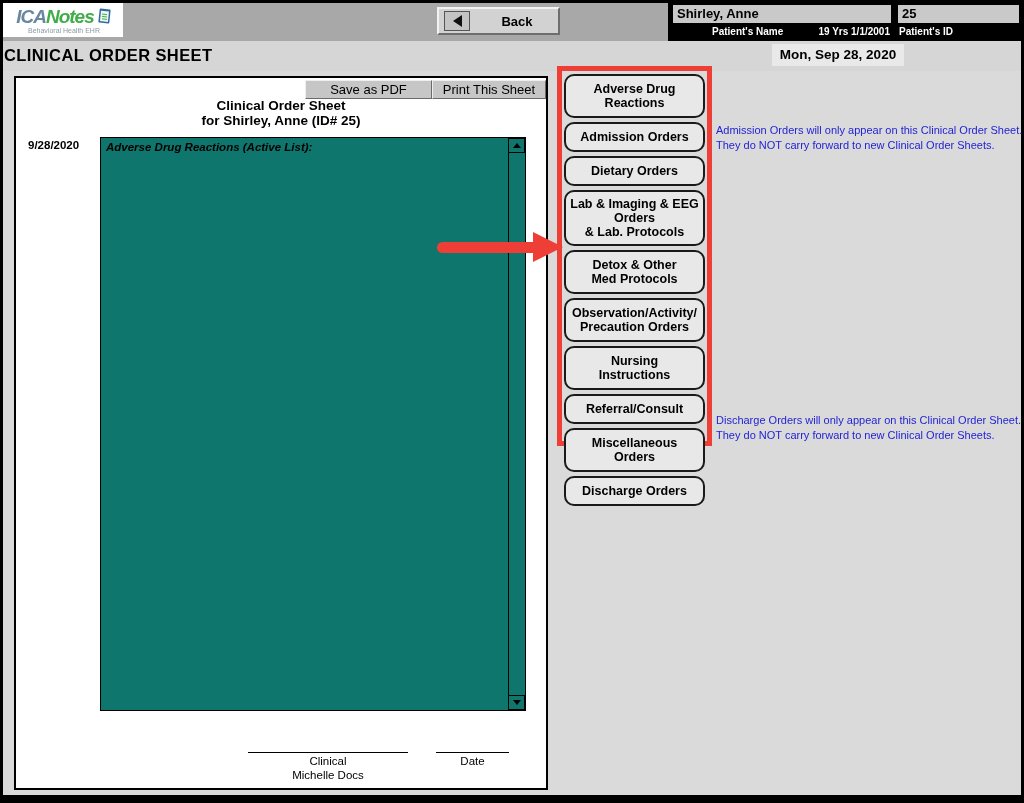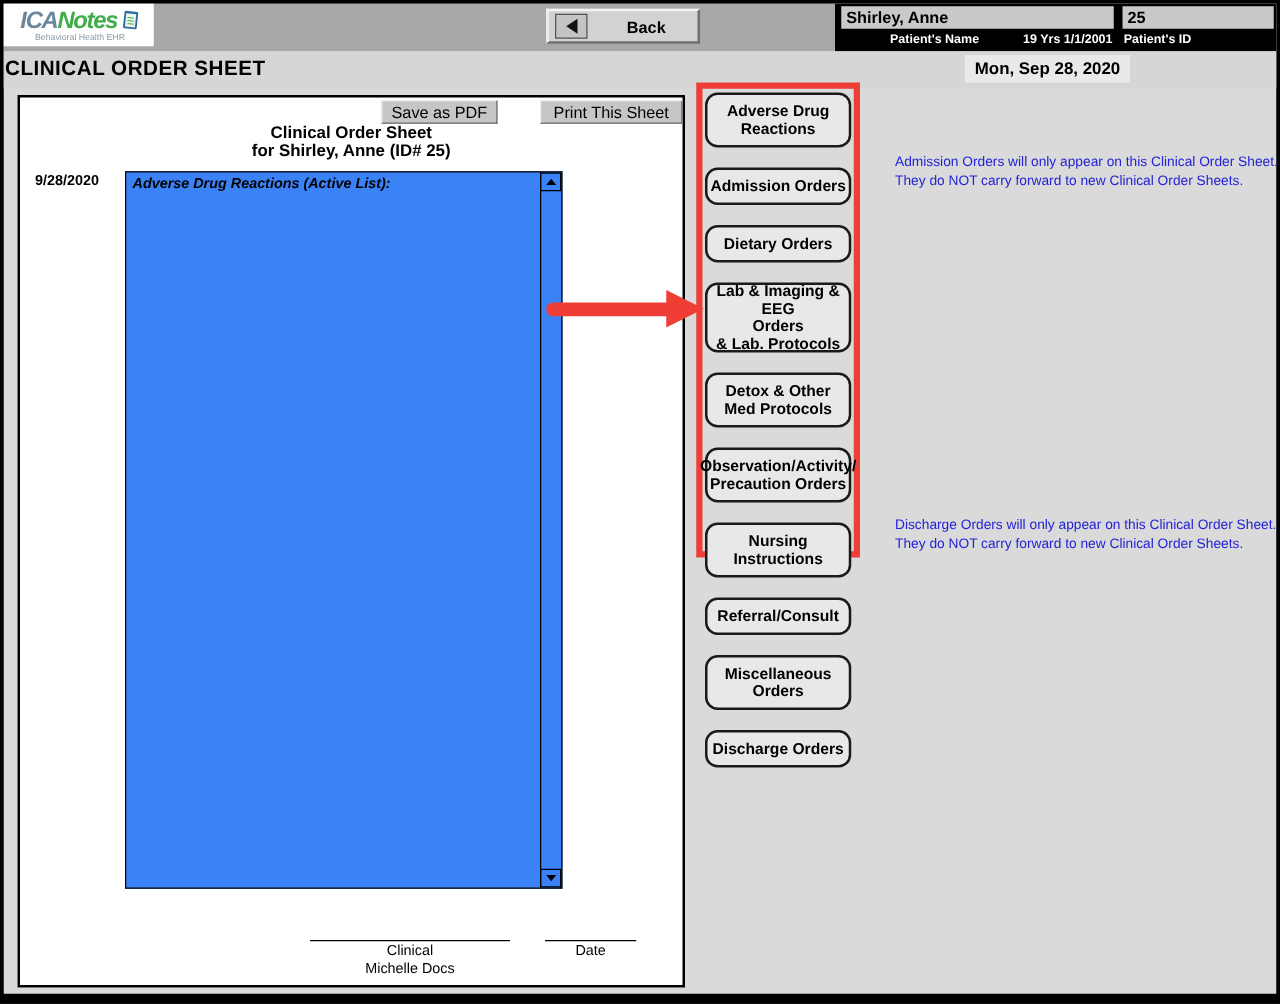--- a/index.html
+++ b/index.html
@@ -41,26 +41,26 @@
   .page-title{position:absolute;left:1px;top:5px;font-weight:bold;font-size:16.5px;color:#000;letter-spacing:.4px;}
   .date-box{position:absolute;left:769px;top:3px;width:132px;height:22px;background:#e9e9e9;
     text-align:center;font-weight:bold;font-size:13.5px;line-height:22px;color:#000;}
 
   
   .sheet-panel{position:absolute;left:11px;top:73px;width:534px;height:714px;background:#fff;
     border:2px solid #000;box-sizing:border-box;}
   .sheet-btn{position:absolute;top:2px;height:19px;background:#c6c6c6;border-top:1px solid #eee;
     border-left:1px solid #eee;border-right:1px solid #6a6a6a;border-bottom:1px solid #6a6a6a;
     box-sizing:border-box;text-align:center;font-size:13px;line-height:17px;color:#000;cursor:pointer;}
-  .btn-savepdf{left:289px;width:93px;}
+  .btn-savepdf{left:289px;width:127px;}
   .btn-print{left:416px;width:114px;}
   .sheet-title1{position:absolute;left:0;top:20px;width:100%;text-align:center;font-weight:bold;font-size:13.5px;}
   .sheet-title2{position:absolute;left:0;top:35px;width:100%;text-align:center;font-weight:bold;font-size:13.5px;}
   .entry-date{position:absolute;left:12px;top:61px;font-weight:bold;font-size:11.5px;}
-  .order-area{position:absolute;left:84px;top:59px;width:350px;height:574px;background:#3b82f6;
+  .order-area{position:absolute;left:84px;top:59px;width:426px;height:574px;background:#0f766e;
     border:1px solid #000;box-sizing:border-box;}
   .order-text{position:absolute;left:5px;top:3px;right:22px;font-weight:bold;font-style:italic;font-size:11.5px;color:#000;}
   .scroll-col{position:absolute;right:0;top:0;bottom:0;width:16px;border-left:1px solid #000;}
   .scroll-btn{position:absolute;left:-1px;right:0;height:13px;border:1px solid #000;
     display:flex;align-items:center;justify-content:center;cursor:pointer;}
   .scroll-up{top:0;}
   .scroll-down{bottom:0;}
   .tri-up{width:0;height:0;border-left:4px solid transparent;border-right:4px solid transparent;border-bottom:5px solid #000;}
   .tri-down{width:0;height:0;border-left:4px solid transparent;border-right:4px solid transparent;border-top:5px solid #000;}
 
@@ -70,22 +70,22 @@
   .legend-c1{left:6px;}
   .legend-c2{left:98px;}
 
   .sig-line{position:absolute;left:232px;top:674px;width:160px;border-top:1px solid #000;}
   .sig-label{position:absolute;left:232px;top:677px;width:160px;text-align:center;font-size:11.5px;}
   .sig-name{position:absolute;left:232px;top:691px;width:160px;text-align:center;font-size:11.5px;}
   .date-line{position:absolute;left:420px;top:674px;width:73px;border-top:1px solid #000;}
   .date-label{position:absolute;left:420px;top:677px;width:73px;text-align:center;font-size:11.5px;}
 
   
-  .order-nav{position:absolute;left:554px;top:63px;width:131px;height:380px;border:5px solid #ee3e36;
-    box-sizing:border-box;display:flex;flex-direction:column;gap:16px;padding:3px 2px;justify-content:space-between;}
+  .order-nav{position:absolute;left:554px;top:63px;width:155px;height:380px;border:5px solid #ee3e36;
+    box-sizing:border-box;display:flex;flex-direction:column;gap:4px;padding:3px 2px;justify-content:space-between;}
   .nav-btn{background:#e8e8e8;border:2px solid #1a1a1a;border-radius:10px;font-weight:bold;
     font-size:12.5px;line-height:1.12;color:#000;display:flex;align-items:center;justify-content:center;
     text-align:center;padding:2px 1px;cursor:pointer;white-space:pre-line;}
   .h1{min-height:22px;} .h2{min-height:36px;} .h3{min-height:48px;}
 
   .note{position:absolute;width:310px;font-size:11px;line-height:1.33;color:#2323d6;}
   .note-admission{left:713px;top:120px;}
   .note-discharge{left:713px;top:410px;}
 
   

